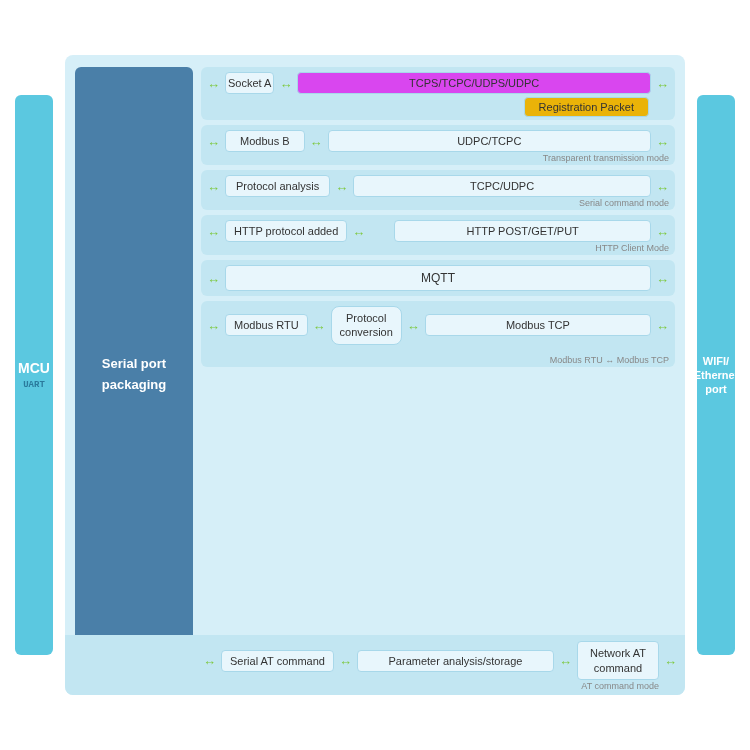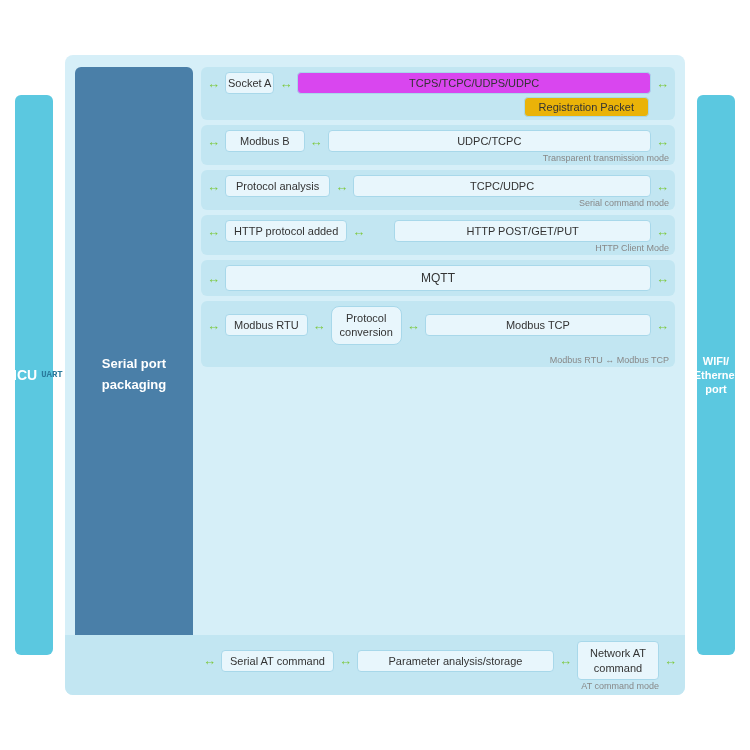--- a/index.html
+++ b/index.html
@@ -27,20 +27,21 @@
     .mcu-bar {
       position: absolute;
       left: 0;
       top: 50%;
       transform: translateY(-50%);
       width: 38px;
       height: 560px;
       background: #5bc8e0;
       border-radius: 6px;
       display: flex;
+      flex-direction: column;
       align-items: center;
       justify-content: center;
       gap: 4px;
     }
     .mcu-bar .mcu-label {
       color: #fff;
       font-weight: bold;
       font-size: 14px;
       writing-mode: horizontal-tb;
     }

